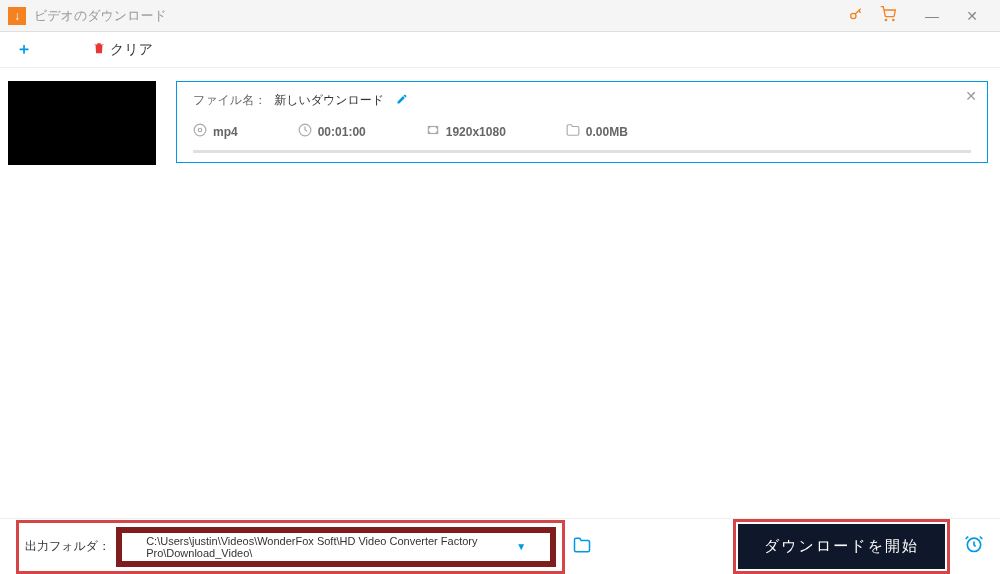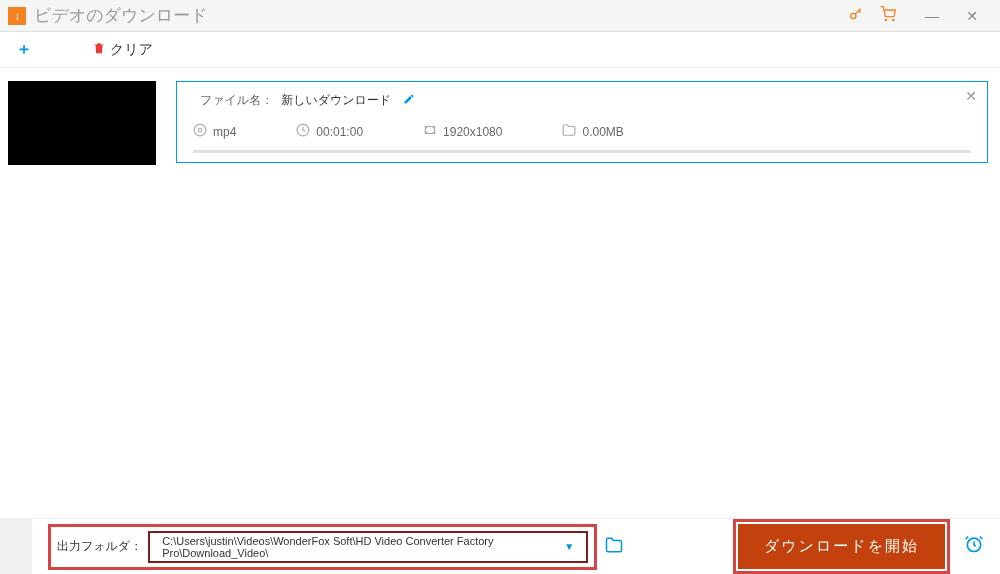--- a/index.html
+++ b/index.html
@@ -23,21 +23,21 @@
       height: 18px;
       background: #f58220;
       margin-right: 8px;
       display: flex;
       align-items: center;
       justify-content: center;
       color: white;
       font-size: 12px;
     }
     .title-text {
-      font-size: 17px;
+      font-size: 13px;
       color: #999;
       flex: 1;
     }
     .titlebar-icons {
       display: flex;
       align-items: center;
       gap: 16px;
     }
     .key-icon, .cart-icon {
       color: #f58220;
@@ -108,21 +108,20 @@
       margin-left: 20px;
       padding: 10px 16px;
       position: relative;
     }
     .file-name-row {
       display: flex;
       align-items: center;
       gap: 8px;
       font-size: 12px;
       color: #666;
-      margin-left: 7px;
     }
     .file-name-label {
       color: #666;
     }
     .file-name-value {
       color: #333;
     }
     .edit-icon {
       color: #0099e5;
       font-size: 13px;
@@ -136,20 +135,21 @@
       font-size: 14px;
       cursor: pointer;
     }
     .file-info-row {
       display: flex;
       align-items: center;
       gap: 60px;
       margin-top: 14px;
       font-size: 12px;
       color: #666;
+      font-weight: bold;
     }
     .info-item {
       display: flex;
       align-items: center;
       gap: 6px;
     }
     .info-icon {
       color: #aaa;
       font-size: 14px;
     }
@@ -163,37 +163,36 @@
       position: absolute;
       bottom: 0;
       left: 0;
       right: 0;
       height: 56px;
       background: #fff;
       display: flex;
       align-items: center;
       padding: 0 16px;
       border-top: 1px solid #eee;
-      margin-left: 32px;
     }
     .output-group {
       display: flex;
       align-items: center;
       border: 3px solid #d64545;
       padding: 4px 6px;
       gap: 6px;
     }
     .output-label {
       font-size: 12px;
       color: #333;
     }
     .output-path {
       width: 440px;
-      border: 2px solid #7f1d1d;
-      padding: 2px 12px;
+      border: 6px solid #7f1d1d;
+      padding: 2px 24px;
       font-size: 11px;
       color: #333;
       display: flex;
       align-items: center;
       justify-content: space-between;
     }
     .dropdown-arrow {
       color: #0099e5;
       font-size: 10px;
     }
@@ -201,21 +200,21 @@
       color: #0099e5;
       font-size: 16px;
       margin-left: 8px;
     }
     .spacer { flex: 1; }
     .download-btn-wrap {
       border: 3px solid #d64545;
       padding: 2px;
     }
     .download-btn {
-      background: #c2410c;
+      background: #0f172a;
       color: #fff;
       padding: 13px 26px;
       font-size: 15px;
       cursor: pointer;
       letter-spacing: 2px;
     }
     .clock-icon-btn {
       color: #0099e5;
       font-size: 18px;
       margin-left: 14px;

